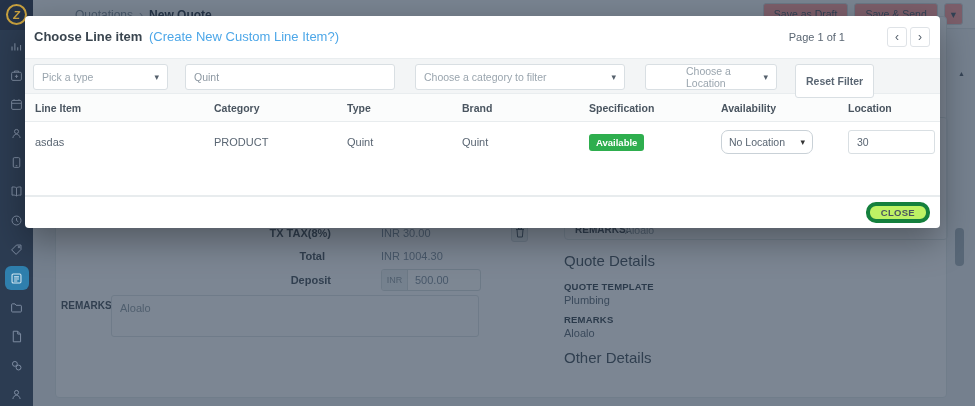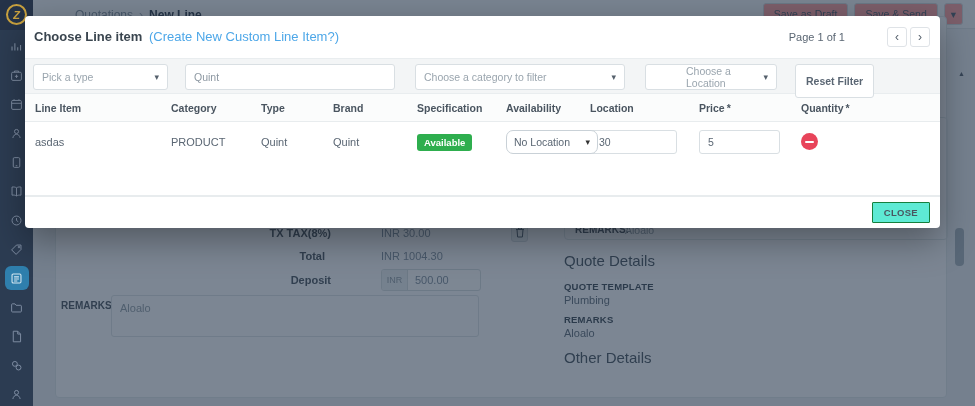--- a/index.html
+++ b/index.html
@@ -59,49 +59,49 @@
   .m-pageinfo { position:absolute; right:95px; top:15px; font-size:11px; color:#5a6673; }
   .pager { position:absolute; right:10px; top:11px; display:flex; gap:3px; }
   .pager-btn { width:20px; height:20px; border:1px solid #dfe3e7; border-radius:3px; background:#fff; color:#55606c; font-size:12px; display:flex; align-items:center; justify-content:center; line-height:1; }
 
   .m-filters { position:relative; height:36px; background:#f3f5f6; border-top:1px solid #e9edef; border-bottom:1px solid #e9edef; }
   .sel, .txt { position:absolute; top:5px; height:26px; background:#fff; border:1px solid #d9dfe3; border-radius:3px; font-size:10.5px; color:#9aa5ae; display:flex; align-items:center; padding:0 8px; }
   .sel .caret { margin-left:auto; color:#55606c; font-size:9px; }
   input.txt { color:#8d98a2; font-family:"Liberation Sans", sans-serif; }
   .reset-btn { position:absolute; top:5px; height:34px; background:#fff; border:1px solid #d9dfe3; border-radius:3px; font-size:10.5px; font-weight:bold; color:#5a6673; padding:0 10px; }
 
-  .grid-row { display:grid; grid-template-columns:136px 90px 72px 84px 89px 84px 109px 102px 96px 1fr; padding-left:10px; }
+  .grid-row { display:grid; grid-template-columns:136px 90px 72px 84px 89px 84px 109px 102px 96px 1fr; padding-left:10px;gap:43px; }
   .m-thead { height:28px; align-items:center; background:#fbfcfc; border-bottom:1px solid #e8ecee; }
   .m-thead span { font-size:10.5px; font-weight:bold; color:#4a5560; }
   .req { color:#e74c3c; margin-left:2px; }
   .m-row { height:74px; border-bottom:1px solid #e8ecee; }
   .cell-text { padding-top:14px; font-size:11px; color:#5a6673; }
   .item-name { font-size:11px; color:#5a6673; }
   .item-sub { font-size:10.5px; color:#7c8894; margin-top:5px; }
   .badge { display:inline-block; margin-top:12px; background:#2eae4e; color:#fff; font-size:9.5px; font-weight:bold; padding:3px 7px; border-radius:3px; }
   .cell-ctrl { padding-top:8px; }
   .row-sel { position:relative; width:92px; height:24px; background:#fff; border:1px solid #c9d1d7; border-radius:7px; font-size:10.5px; color:#5a6673; display:flex; align-items:center; padding:0 7px; }
   .row-sel .caret { margin-left:auto; color:#333; font-size:9px; }
   .row-input { width:87px; height:24px; border:1px solid #d9dfe3; border-radius:3px; font-size:10.5px; color:#5a6673; padding:0 8px; font-family:"Liberation Sans", sans-serif; }
   .row-input.qty { width:81px; }
   .remove-btn { margin-top:11px; width:17px; height:17px; border-radius:50%; background:#e8445a; border:none; position:relative; }
   .remove-btn::after { content:""; position:absolute; left:4px; top:7.5px; width:9px; height:2px; background:#fff; border-radius:1px; }
 
   .m-footer { position:absolute; left:0; bottom:0; width:100%; height:32px; border-top:1px solid #e8ecee; }
-  .close-btn { position:absolute; right:10px; top:5px; height:21px; padding:0 11px; background:#5eead4; border:1px solid #15803d; border-radius:1px; font-size:9.5px; font-weight:bold; color:#4a5560; letter-spacing:.3px; }
+  .close-btn { position:absolute; right:10px; top:5px; height:21px; padding:0 11px; background:#bef264; border:4px solid #15803d; border-radius:10px; font-size:9.5px; font-weight:bold; color:#4a5560; letter-spacing:.3px; }
 </style>
 </head>
 <body>
 
 <div class="stage">
 
   <div class="page">
     <div class="topbar">
       <div class="crumb">
-        <span>Quotations</span><span class="sep">›</span><span class="current">New Line</span>
+        <span>Quotations</span><span class="sep">›</span><span class="current">New Quote</span>
       </div>
       <div class="top-actions">
         <button class="tbtn">Save as Draft</button>
         <button class="tbtn">Save &amp; Send</button>
         <button class="tbtn caret">▾</button>
       </div>
     </div>
 
     <div class="card-main">
 

